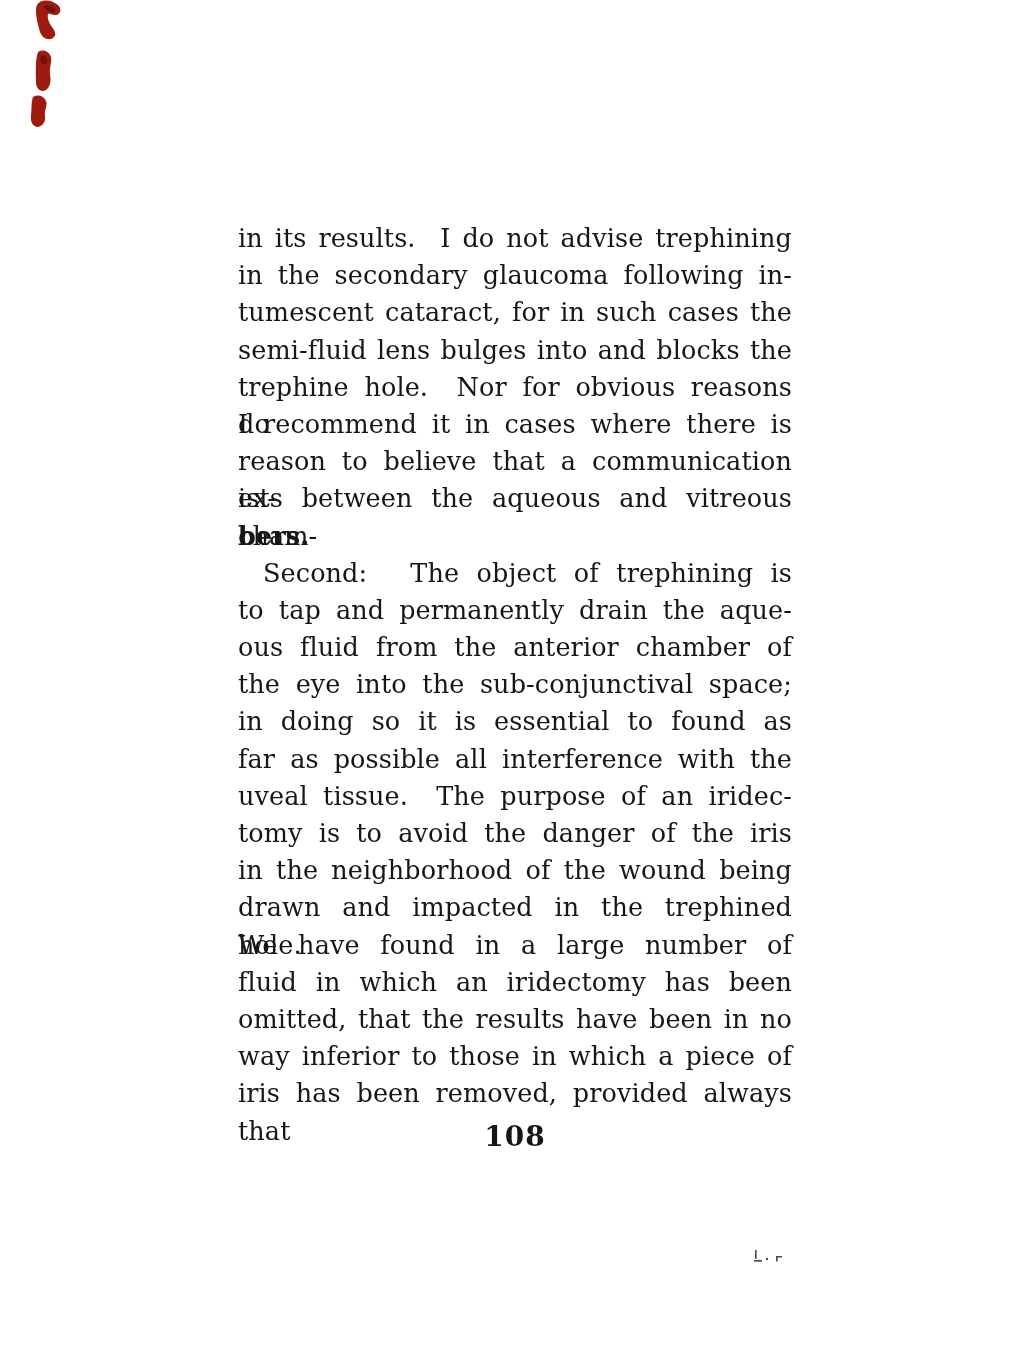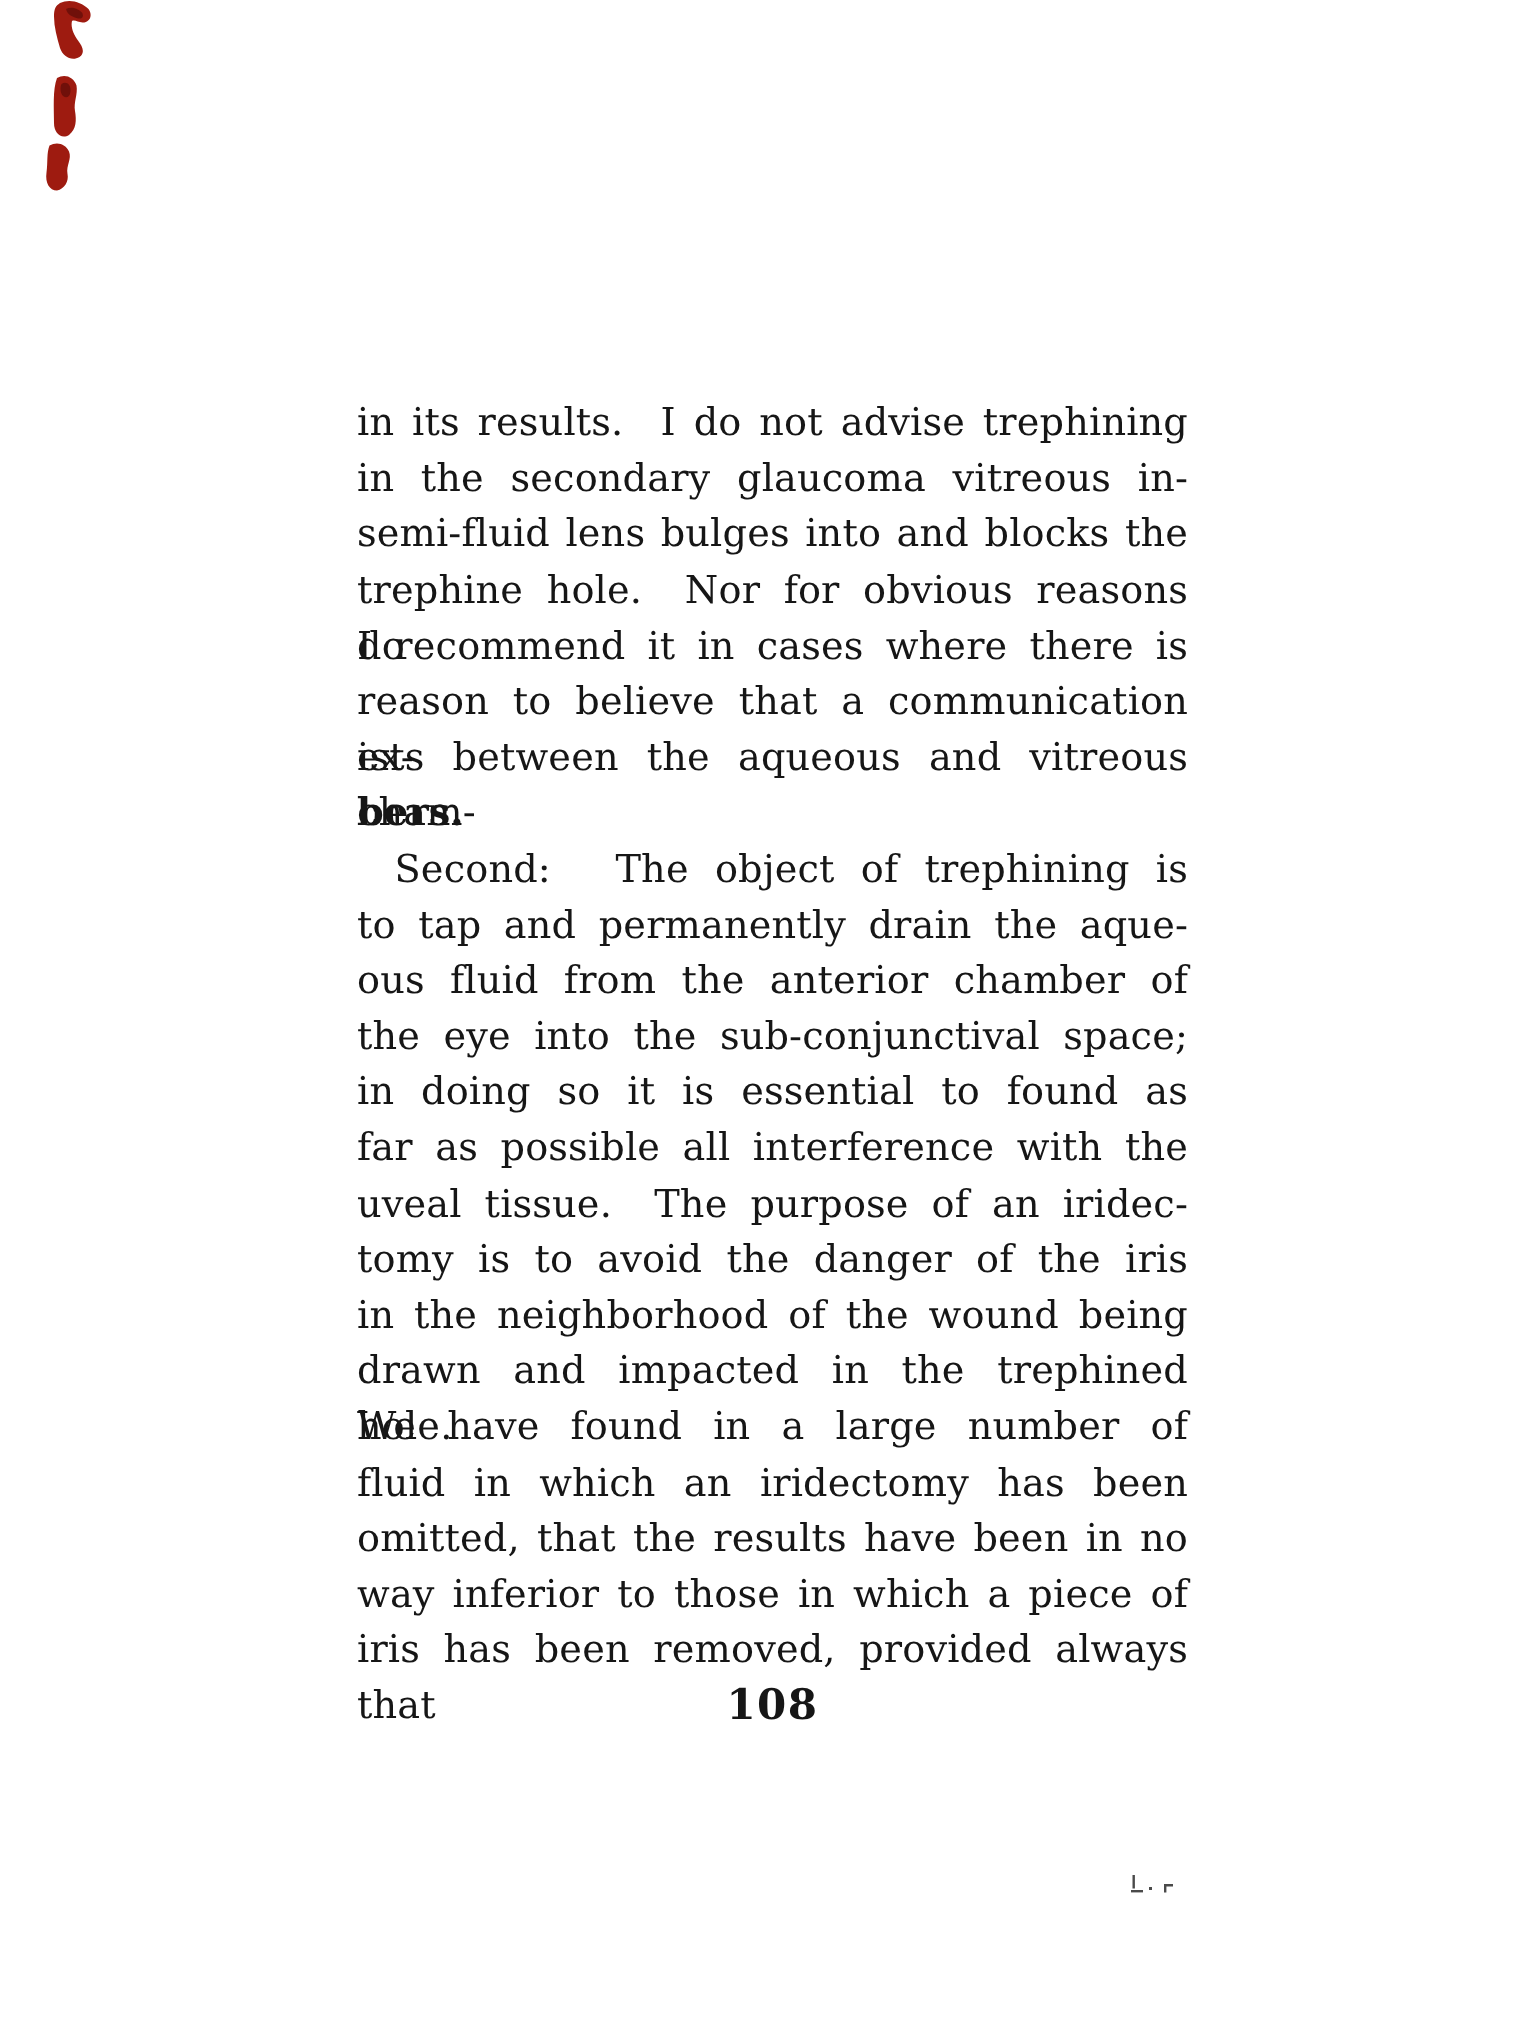--- a/index.html
+++ b/index.html
@@ -16,21 +16,20 @@
   }
   .text-block {
     position: absolute;
     left: 238px;
     top: 220px;
     width: 554px;
     font-family: "DejaVu Serif", serif;
     font-size: 25.5px;
     color: #161616;
     letter-spacing: 0.1px;
-    margin-top: 44px;
   }
   .ln {
     height: 37.2px;
     line-height: 37.2px;
     text-align: justify;
     text-align-last: justify;
     overflow: visible;
   }
   .ln.short {
     text-align: left;
@@ -76,21 +75,22 @@
   <svg class="red-marks" viewBox="0 0 46 132" xmlns="http://www.w3.org/2000/svg">
     <path d="M16 2 C22 -1 30 1 35 6 C38 10 36 15 31 15 C28 15 26 13 24 14 C23 18 25 23 28 27 C31 31 33 35 29 38 C24 41 18 38 16 32 C14 25 12 18 12 11 C12 6 13 4 16 2 Z" fill="#9e1b10"></path>
     <path d="M20 6 C24 4 29 6 31 9 C32 12 30 13 27 12 C24 11 21 10 20 6 Z" fill="#70100a"></path>
     <path d="M14 52 C19 49 25 51 27 57 C28 63 25 68 26 74 C27 80 27 86 22 90 C17 93 12 89 12 82 C12 72 11 60 14 52 Z" fill="#9e1b10"></path>
     <path d="M17 56 C20 54 23 56 23 60 C23 64 21 66 18 64 C16 62 16 58 17 56 Z" fill="#70100a"></path>
     <path d="M9 97 C14 94 20 96 22 101 C24 106 20 110 21 116 C22 121 19 126 14 127 C9 127 6 122 7 115 C8 108 7 102 9 97 Z" fill="#9e1b10"></path>
   </svg>
 
   <div class="text-block">
     <div class="ln">in its results.  I do not advise trephining</div>
-    <div class="ln">in the secondary glaucoma vitreous in-</div>
+    <div class="ln">in the secondary glaucoma following in-</div>
+    <div class="ln">tumescent cataract, for in such cases the</div>
     <div class="ln">semi-fluid lens bulges into and blocks the</div>
     <div class="ln">trephine hole.  Nor for obvious reasons do</div>
     <div class="ln">I recommend it in cases where there is</div>
     <div class="ln">reason to believe that a communication ex-</div>
     <div class="ln">ists between the aqueous and vitreous cham-</div>
     <div class="ln short">bers.</div>
     <div class="ln indent">Second:  The object of trephining is</div>
     <div class="ln">to tap and permanently drain the aque-</div>
     <div class="ln">ous fluid from the anterior chamber of</div>
     <div class="ln">the eye into the sub-conjunctival space;</div>

